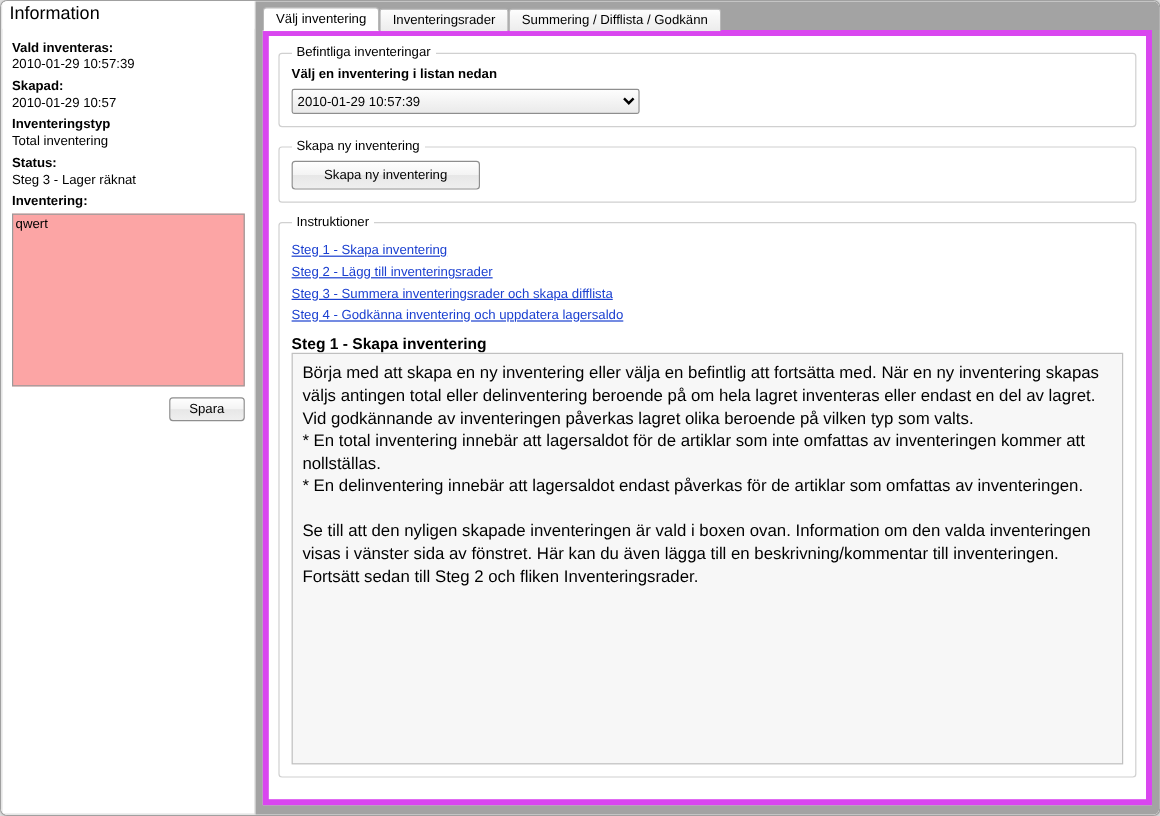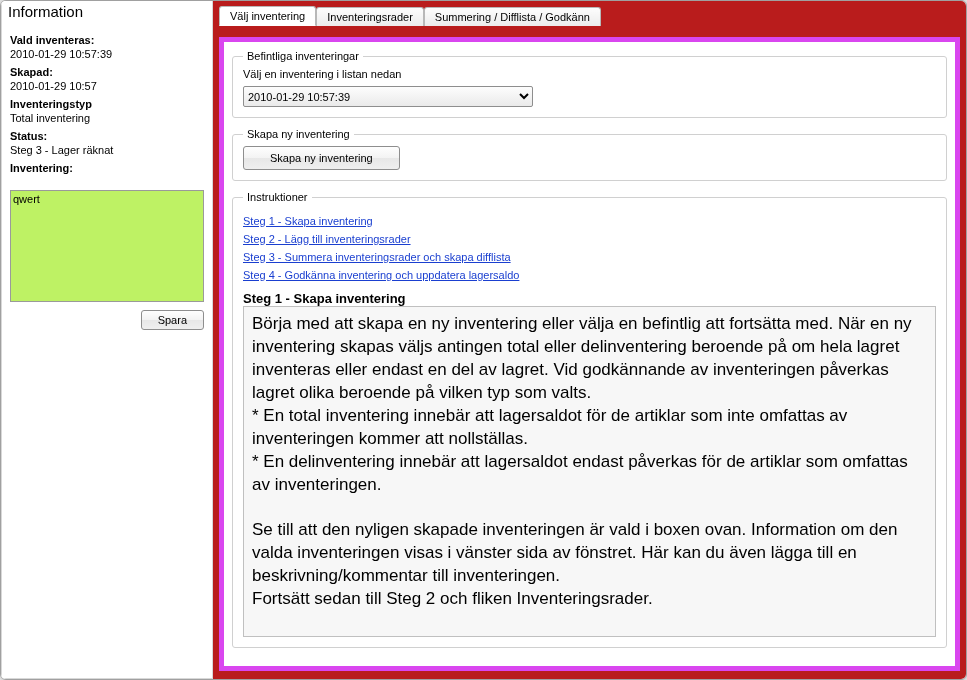--- a/index.html
+++ b/index.html
@@ -82,51 +82,49 @@
     padding: 4px 8px;
     flex:0;
   }
   .left-body .lbl { font-weight: bold; margin-top: 6px; }
   .left-body .val { margin-top: 2px; margin-bottom: 6px; }
   .desc-area {
     margin: 0 8px;
   }
   .desc-textarea {
     width: 100%;
-    height: 112px;
-    background: #bef264;
+    height: 144px;
+    background: #fca5a5;
     border: 1px solid #9a9a9a;
     resize: none;
     font: inherit;
     padding: 2px;
     overflow-y: scroll;
-    margin-top: 12px;
   }
   .save-row {
     text-align: right;
     padding: 6px 8px;
   }
   button.btn {
     font: inherit;
     padding: 3px 16px;
     border: 1px solid #8e8e8e;
     border-radius: 3px;
     background: linear-gradient(to bottom,#fefefe,#f3f3f3 50%,#e7e7e7 51%,#efefef);
     cursor: default;
   }
   button.btn.big { padding: 5px 26px; }
   
   .rightpanel {
     flex:1;
     padding: 2px 6px 8px 6px;
-    background:#b91c1c;
+    background:#a3a3a3;
     display:flex;
     flex-direction:column;
     min-width:0;
-    gap:12px;
   }
   .tabs {
     display:flex;
     align-items:flex-end;
     height: 22px;
   }
   .tab {
     border:1px solid #b8b8b8;
     border-bottom:none;
     border-radius: 3px 3px 0 0;
@@ -180,21 +178,21 @@
     font-weight: bold;
     font-size: 13px;
     margin-top: 4px;
   }
   .step-text-box {
     flex:1;
     border:1px solid #c0c0c0;
     background:#f7f7f7;
     padding: 6px 8px;
     overflow-y: scroll;
-    font-size: 17px;
+    font-size: 14px;
     line-height: 1.35;
     min-height:0;
   }
   .instr-fieldset {
     flex:1;
     display:flex;
     flex-direction:column;
     min-height:0;
   }
 </style>
@@ -230,21 +228,21 @@
       <div class="rightpanel">
         <div class="tabs">
           <div class="tab active">Välj inventering</div>
           <div class="tab">Inventeringsrader</div>
           <div class="tab">Summering / Difflista / Godkänn</div>
         </div>
         <div class="tabpage">
 
           <fieldset class="group">
             <legend>Befintliga inventeringar</legend>
-            <div style="margin-bottom:6px;">Välj en inventering i listan nedan</div>
+            <div style="margin-bottom:6px;font-weight:bold;">Välj en inventering i listan nedan</div>
             <select class="combo">
               <option>2010-01-29 10:57:39</option>
             </select>
           </fieldset>
 
           <fieldset class="group">
             <legend>Skapa ny inventering</legend>
             <button class="btn big">Skapa ny inventering</button>
           </fieldset>
 

